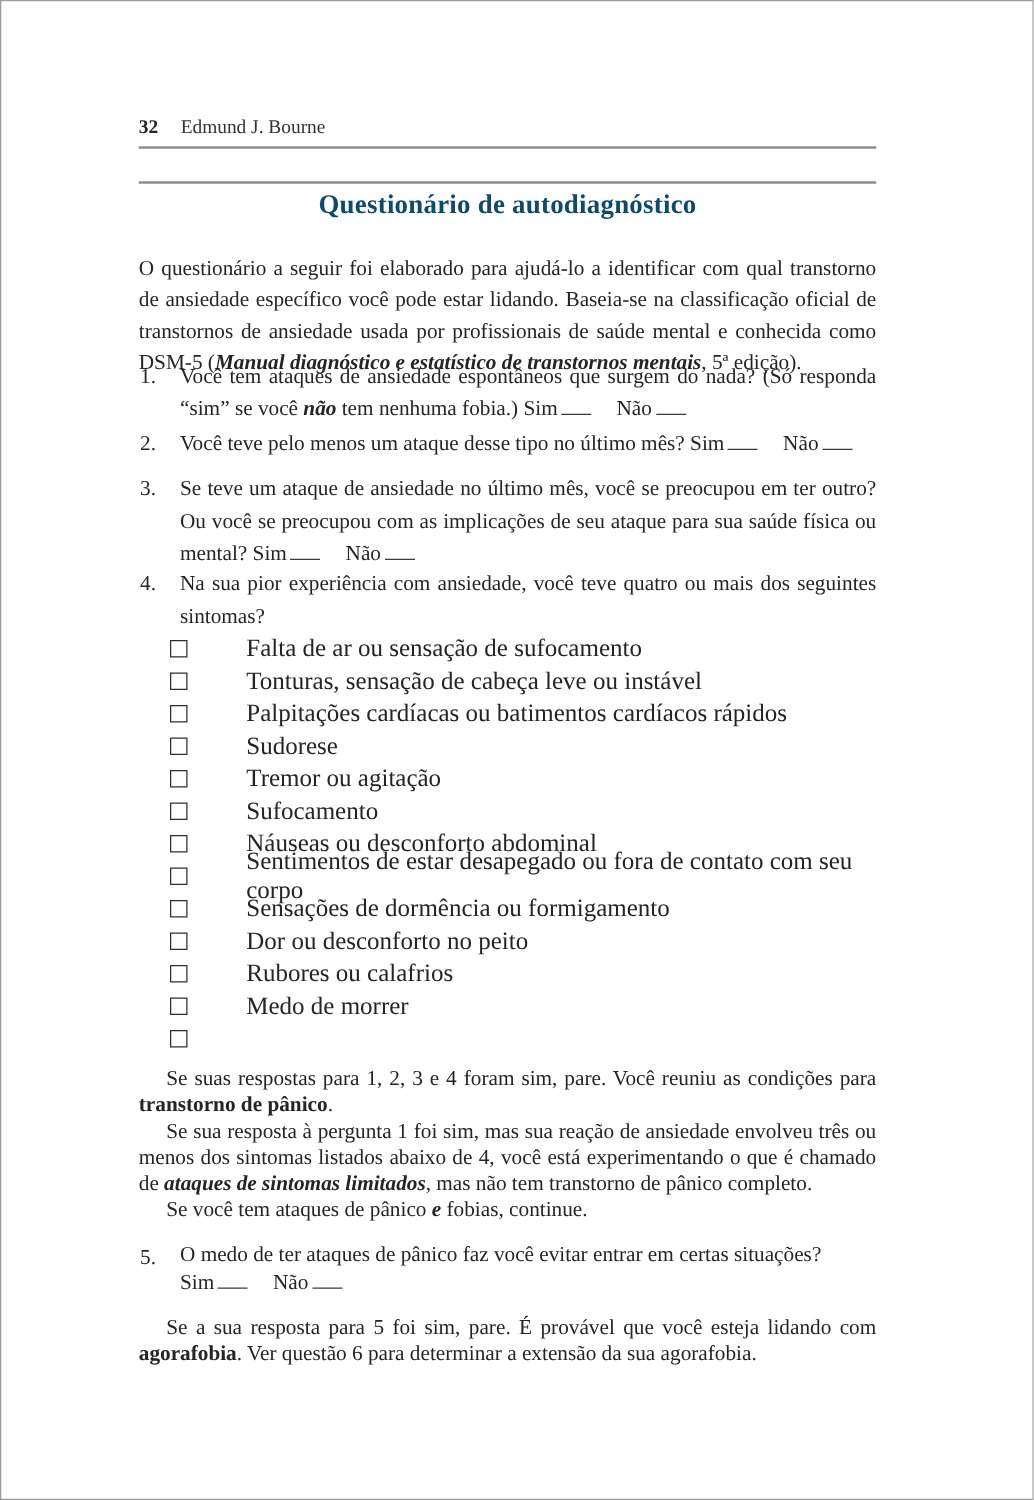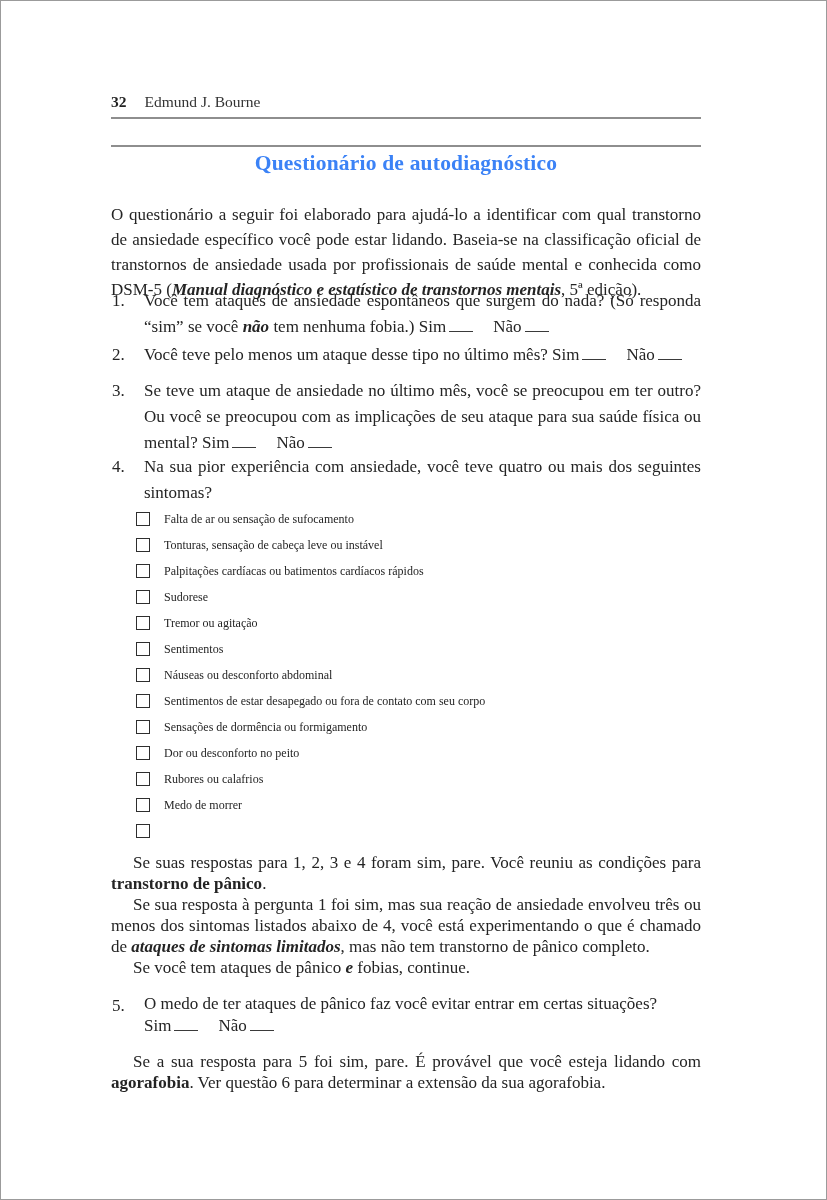--- a/index.html
+++ b/index.html
@@ -26,21 +26,21 @@
   }
   .pagenum { font-weight: bold; color: #222222; margin-right: 18px; }
 
   
   .title-block { top: 144px; border-top: 2px solid #8e8e8e; padding-top: 4px; }
   .title {
     margin: 0;
     text-align: center;
     font-size: 21.5px;
     font-weight: bold;
-    color: #3b82f6;
+    color: #0c4a6e;
     letter-spacing: 0.2px;
   }
 
   .body-text { font-size: 17px; text-align: justify; }
   .intro { top: 184px; line-height: 25px; }
 
   .question { font-size: 17px; line-height: 26px; }
   .qnum { position: absolute; left: 1px; }
   .qbody { margin-left: 33px; text-align: justify; }
   .q1 { top: 287px; }
@@ -57,21 +57,21 @@
     display: inline-block;
     width: 24px;
     height: 13px;
     border-bottom: 1.5px solid #3a3a3a;
     margin-left: 3px;
   }
   .ans-no { margin-left: 20px; }
 
   
   .symptoms { position: absolute; top: 505px; left: 135px; width: 565px; }
-  .symptom-row { display: flex; align-items: center; height: 26px; font-size: 12px; }
+  .symptom-row { display: flex; align-items: center; height: 26px; font-size: 20px; gap: 33px; }
   .checkbox {
     width: 12px; height: 12px;
     border: 1.5px solid #2e2e2e;
     margin-right: 14px;
     flex: none;
     background: #ffffff;
   }
 
   
   .results { top: 851px; }
@@ -135,21 +135,21 @@
     <div class="symptom-row">
         <span class="checkbox"></span>
         <span>Sudorese</span>
       </div>
     <div class="symptom-row">
         <span class="checkbox"></span>
         <span>Tremor ou agitação</span>
       </div>
     <div class="symptom-row">
         <span class="checkbox"></span>
-        <span>Sentimentos</span>
+        <span>Sufocamento</span>
       </div>
     <div class="symptom-row">
         <span class="checkbox"></span>
         <span>Náuseas ou desconforto abdominal</span>
       </div>
     <div class="symptom-row">
         <span class="checkbox"></span>
         <span>Sentimentos de estar desapegado ou fora de contato com seu corpo</span>
       </div>
     <div class="symptom-row">

